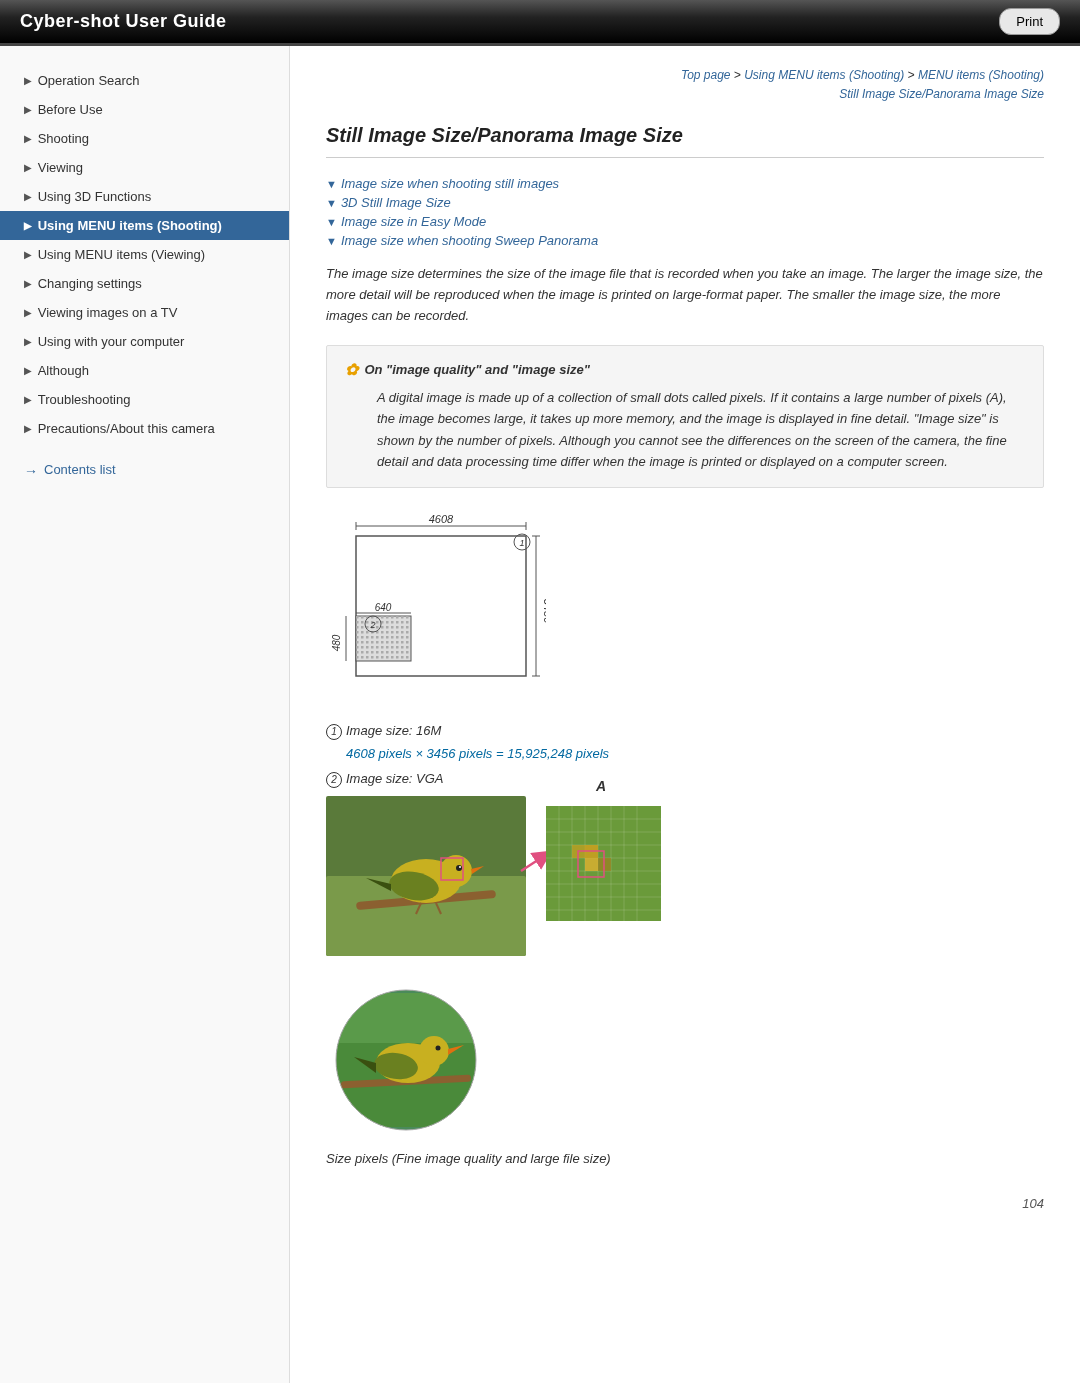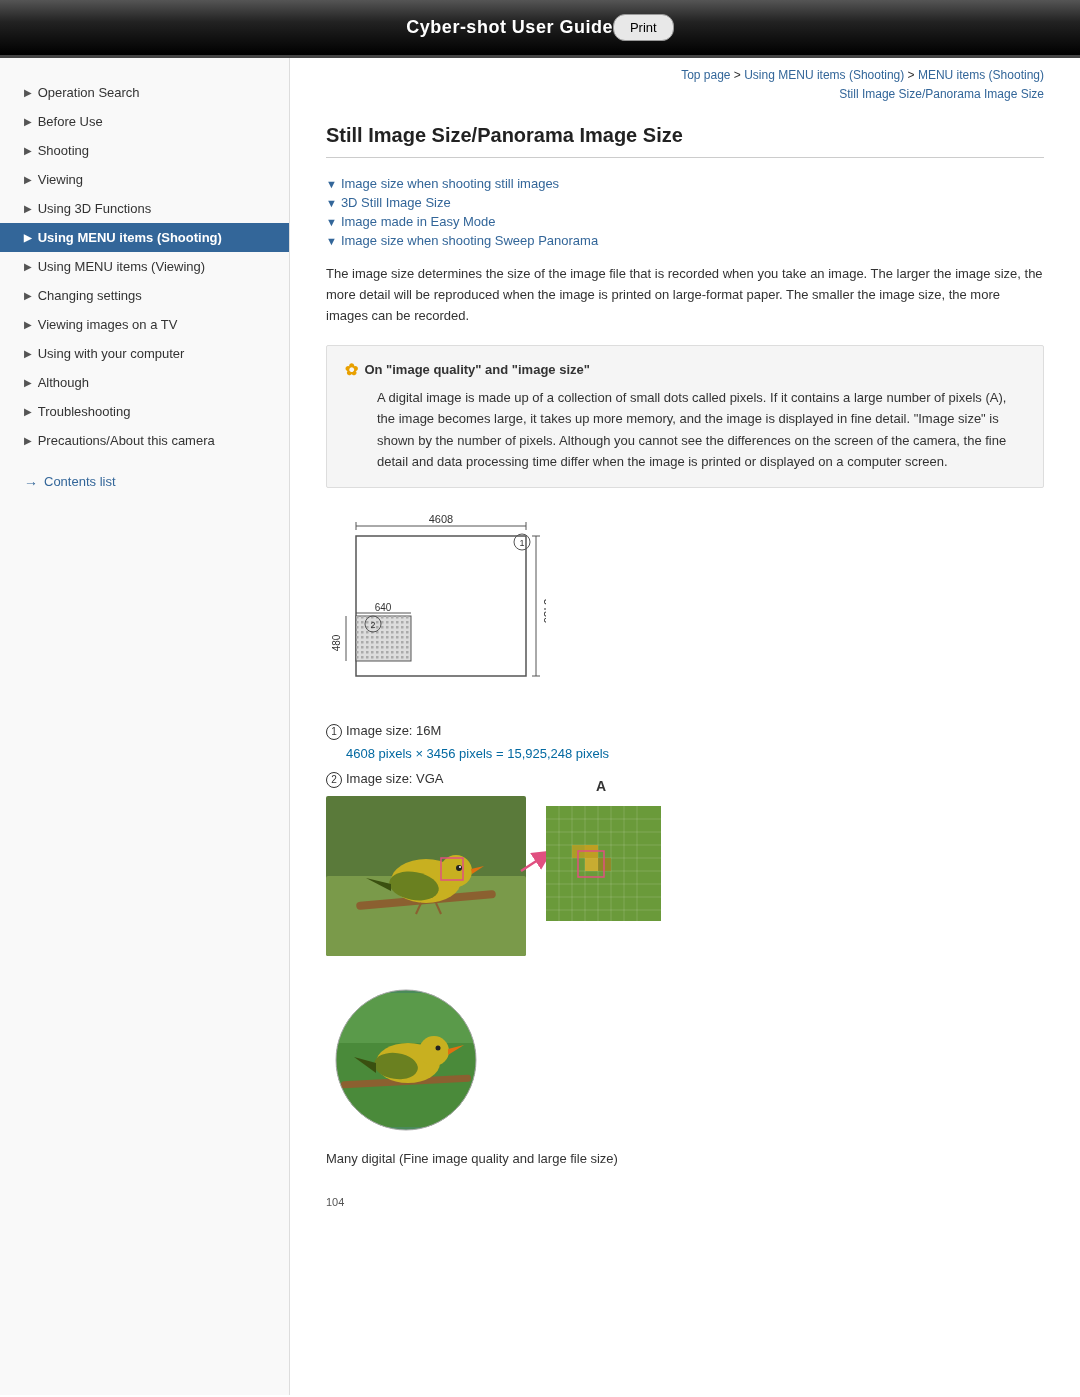--- a/index.html
+++ b/index.html
@@ -8,24 +8,24 @@
       font-size: 13px;
       background: #fff;
       color: #333;
       width: 1080px;
       min-height: 1397px;
     }
 
     
     .header {
       background: linear-gradient(180deg, #555 0%, #222 40%, #000 100%);
-      padding: 14px 20px;
-      display: flex;
-      align-items: center;
-      justify-content: center;
+      padding: 8px 20px;
+      display: flex;
+      align-items: center;
+      justify-content: space-between;
       border-bottom: 3px solid #444;
     }
     .header-title {
       color: #fff;
       font-size: 18px;
       font-weight: bold;
       letter-spacing: 0.5px;
     }
     .print-button {
       background: #e8e8e8;
@@ -75,21 +75,22 @@
       cursor: pointer;
       font-size: 13px;
       text-decoration: none;
       margin-top: 8px;
     }
     .arrow-right { color: #336699; font-size: 14px; }
 
     
     .content {
       flex: 1;
-      padding: 8px 36px 40px 36px;
+      padding: 20px 36px 40px 36px;
+      font-style: italic;
     }
 
     
     .breadcrumb {
       text-align: right;
       font-size: 12px;
       margin-bottom: 20px;
       line-height: 1.6;
     }
     .breadcrumb a, .breadcrumb span.link {
@@ -197,22 +198,22 @@
       margin-bottom: 10px;
       color: #0369a1;
     }
 
     .bird-section {
       position: relative;
       margin-bottom: 14px;
     }
 
     .page-num {
-      text-align: left;
-      font-size: 11px;
+      text-align: right;
+      font-size: 13px;
       color: #555;
       margin-top: 30px;
     }
 
     .caption-text {
       font-size: 13px;
       color: #333;
       margin-bottom: 10px;
     }
   </style>
@@ -305,21 +306,21 @@
         <li>
           <span class="toc-arrow">▼</span>
     <a>Image size when shooting still images</a>
         </li>
         <li>
           <span class="toc-arrow">▼</span>
     <a>3D Still Image Size</a>
         </li>
         <li>
           <span class="toc-arrow">▼</span>
-    <a>Image made in Easy Mode</a>
+    <a>Image size in Easy Mode</a>
         </li>
         <li>
           <span class="toc-arrow">▼</span>
     <a>Image size when shooting Sweep Panorama</a>
         </li>
       </ul>
 
     <p class="body-text">The image size determines the size of the image file that is recorded when you take an image. The larger the image size, the more detail will be reproduced when the image is printed on large-format paper. The smaller the image size, the more images can be recorded.</p>
 
     <div class="note-box">
@@ -478,19 +479,19 @@
 
           <ellipse cx="70" cy="83" rx="22" ry="13" fill="#6a8020" transform="rotate(8,70,83)" clip-path="url(#circle-clip)"></ellipse>
 
           <polygon points="50,80 28,74 50,90" fill="#3a5010" clip-path="url(#circle-clip)"></polygon>
 
           <circle cx="80" cy="77" r="70" fill="none" stroke="#aaa" stroke-width="1"></circle>
         </svg>
       </div>
 
       
-      <p class="caption-text">Many digital (Fine image quality and large file size)</p>
+      <p class="caption-text">Size pixels (Fine image quality and large file size)</p>
     </div>
 
     <div class="page-num">104</div>
 
   </div>
 </div>
 
 </body></html>

